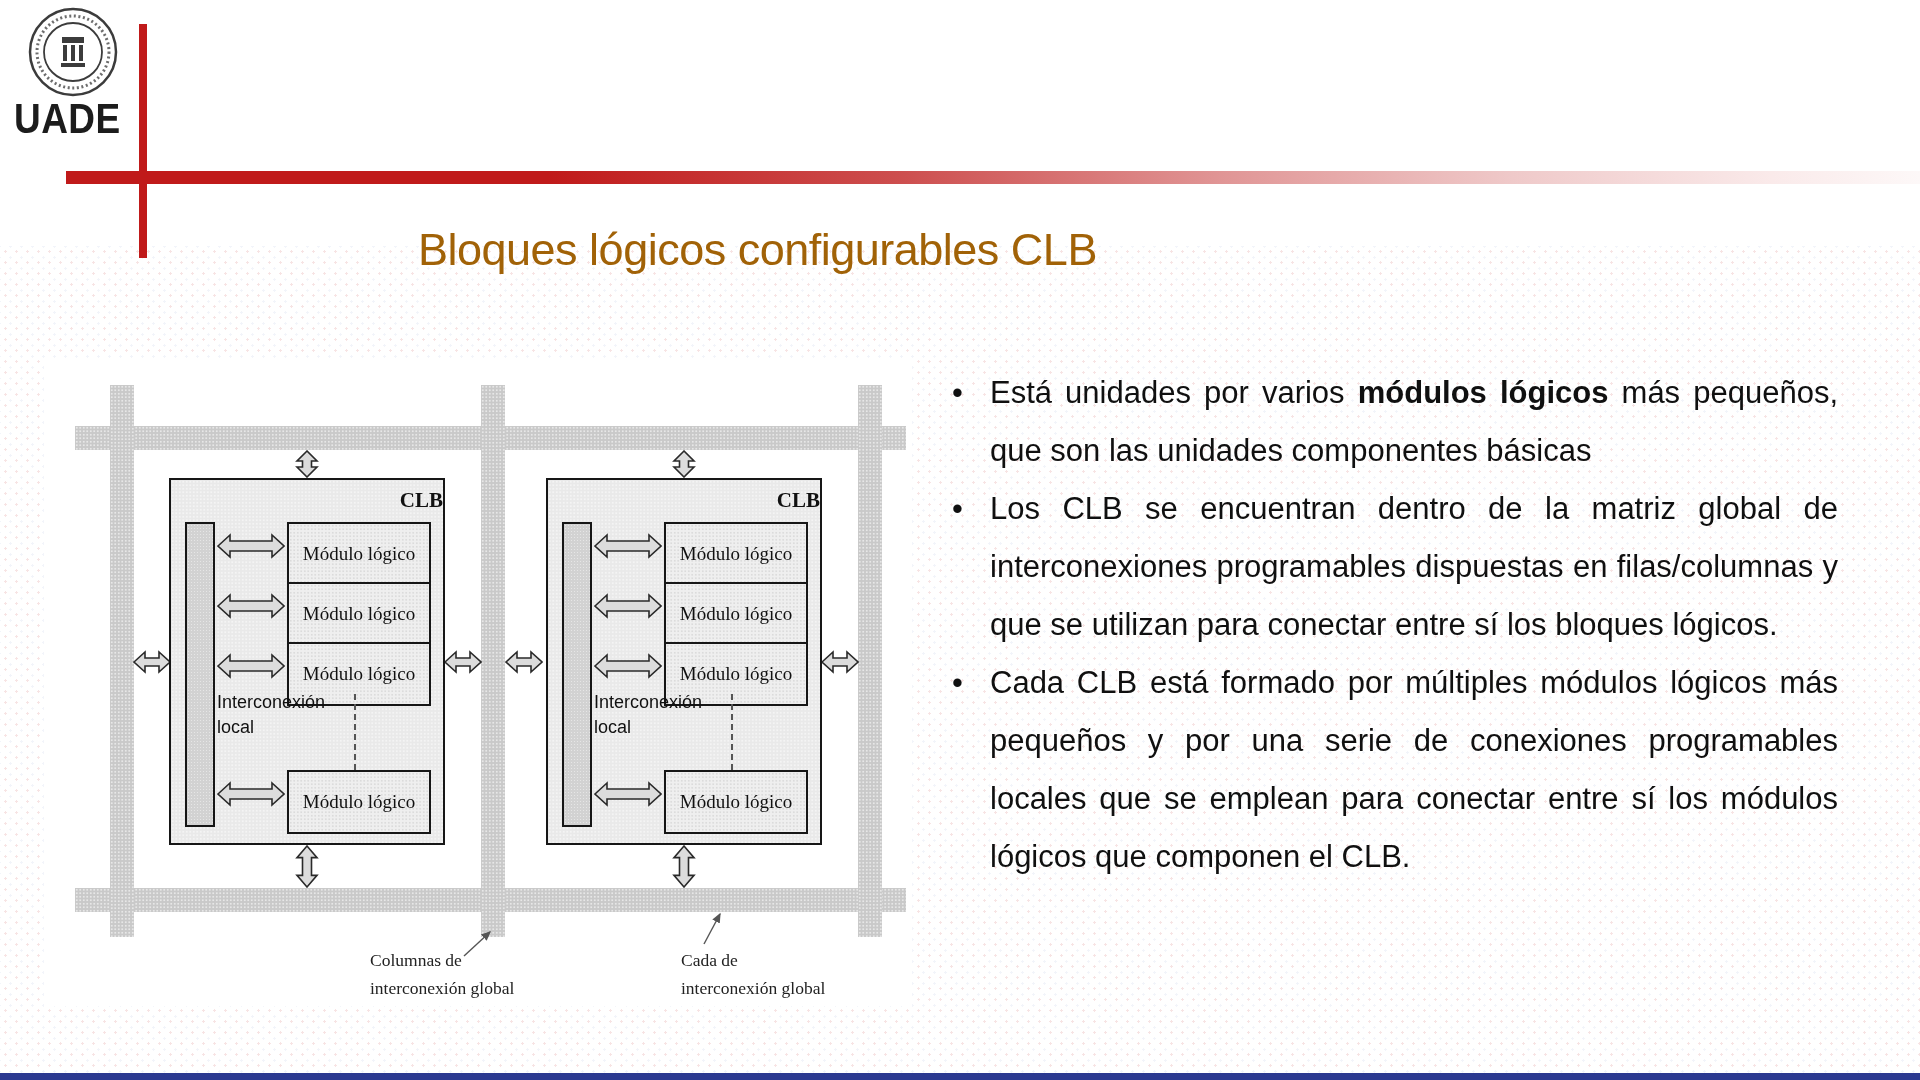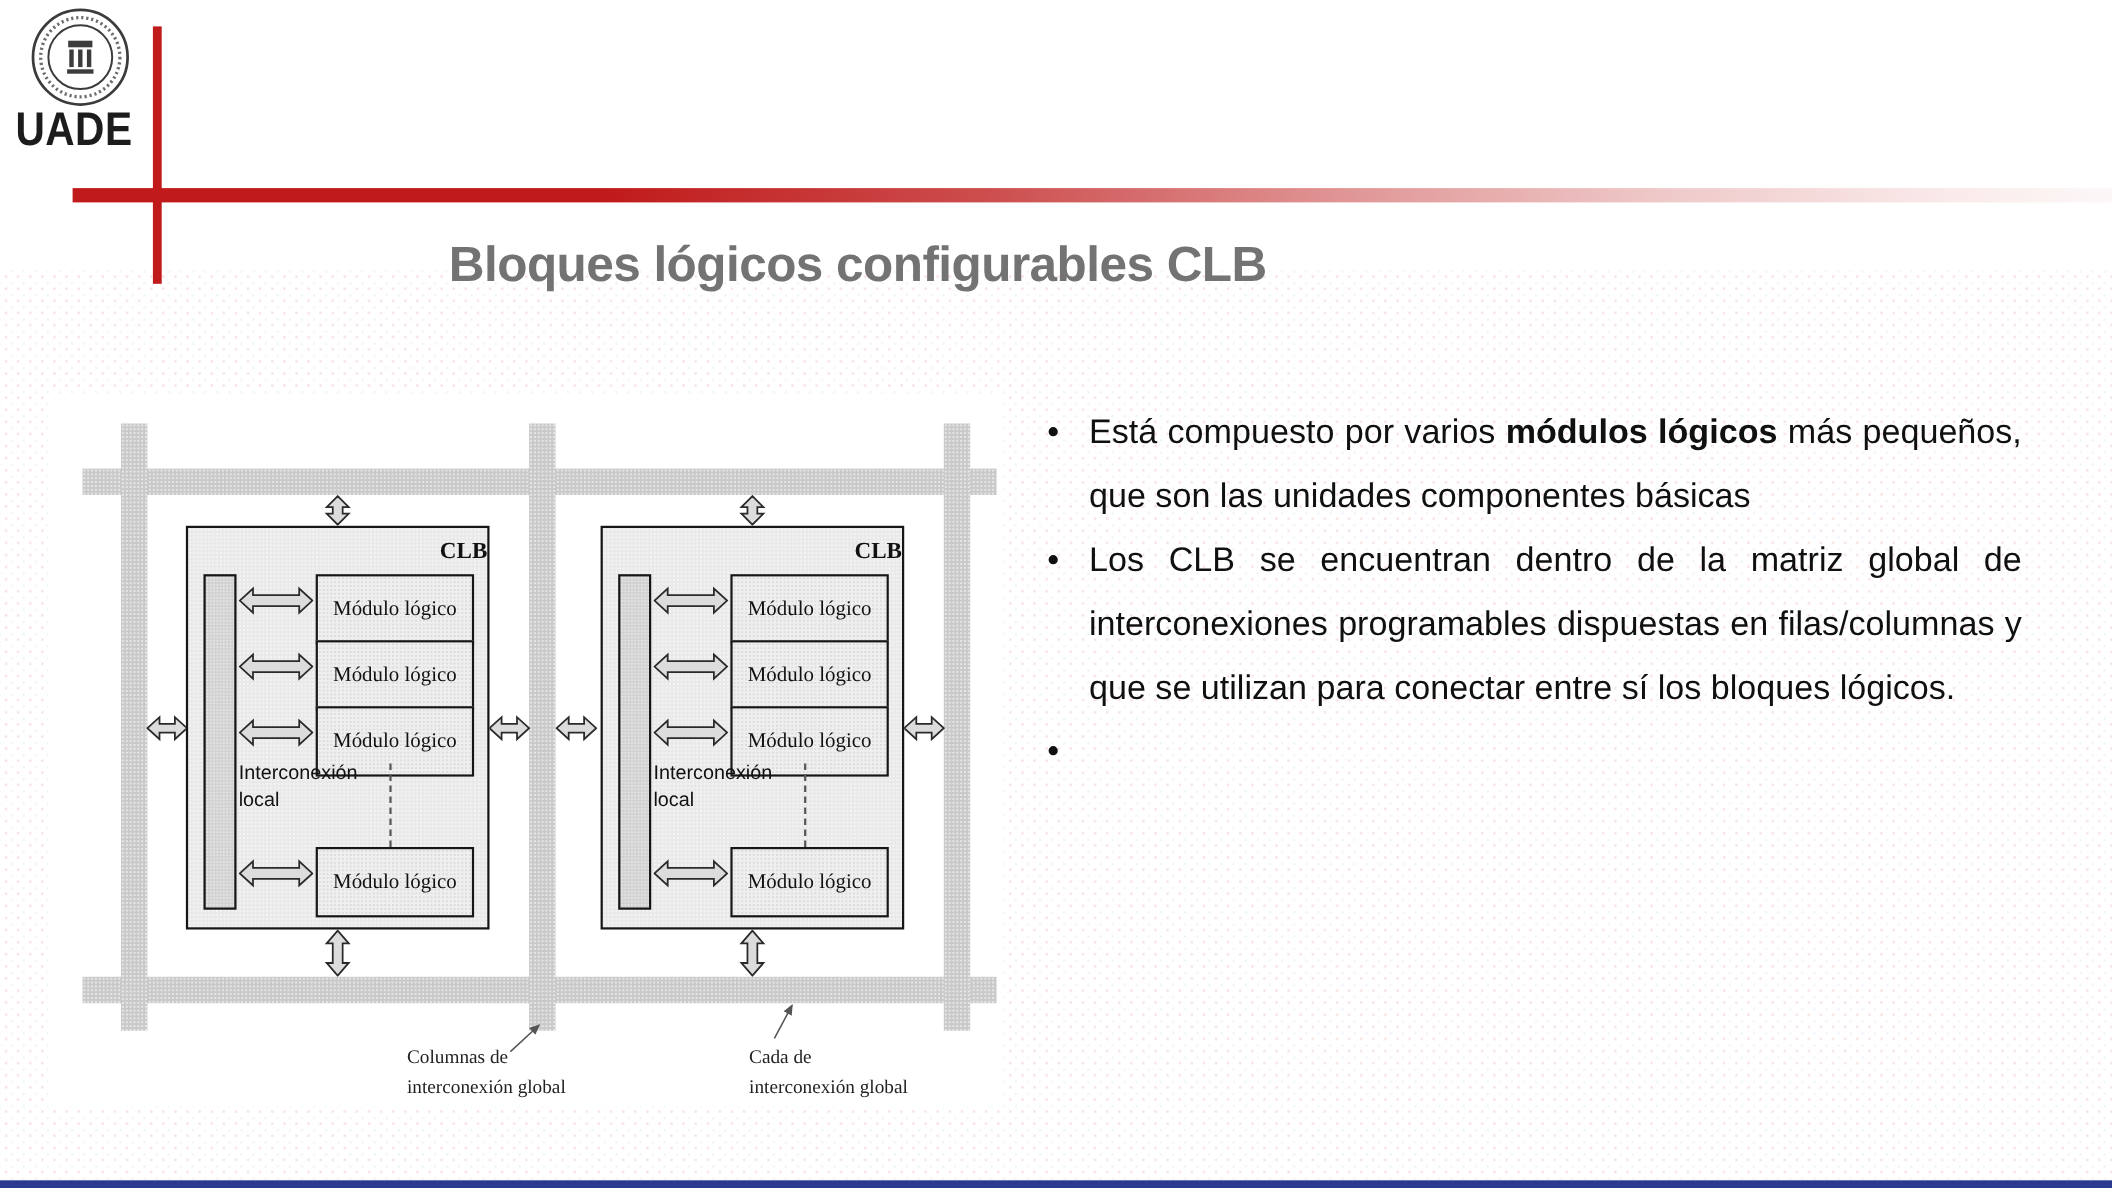--- a/index.html
+++ b/index.html
@@ -31,22 +31,22 @@
     position:absolute;left:66px;top:171px;height:13px;right:0;
     background:linear-gradient(to right,
       #c01a1a 0%, #c01a1a 26%, #cd4e4e 45%, #e09494 62%,
       #efc9c9 78%, #faeaea 92%, #fdf8f8 100%);
   }
   .red-vline{
     position:absolute;left:139px;top:24px;width:8px;height:234px;
     background:#c01a1a;
   }
   .page-title{
-    position:absolute;left:408px;top:214px;margin:0;
-    font-size:45px;font-weight:700;letter-spacing:-.5px;color:#737373;
+    position:absolute;left:408px;top:214px;margin:10px;
+    font-size:45px;font-weight:400;letter-spacing:-.5px;color:#a16207;
     font-family:"Liberation Sans",sans-serif;white-space:nowrap;
   }
 
   
   .panel{
     position:absolute;left:44px;top:358px;width:868px;height:648px;
     background:#ffffff;
   }
   .gbar{position:absolute;background-color:#c9c9c9;
     background-image:radial-gradient(rgba(255,255,255,.55) .8px, transparent 1px);
@@ -258,24 +258,25 @@
   </div>
   <div class="caption cap-rows">
     <span>Cada de</span><br>
     <span>interconexión global</span>
   </div>
 </div>
 
 <div class="bullets">
   <p class="bullet">
     <span class="marker">•</span>
-    <span> Está compuesto por varios </span><b>módulos lógicos</b><span> más pequeños, que son las unidades componentes básicas</span>
+    <span> Está unidades por varios </span><b>módulos lógicos</b><span> más pequeños, que son las unidades componentes básicas</span>
   </p>
   <p class="bullet">
     <span class="marker">•</span>
     <span>Los CLB se encuentran dentro de la matriz global de interconexiones programables dispuestas en filas/columnas y que se utilizan para conectar entre sí los bloques lógicos.</span>
   </p>
   <p class="bullet">
     <span class="marker">•</span>
+    <span>Cada CLB está formado por múltiples módulos lógicos más pequeños y por una serie de conexiones programables locales que se emplean para conectar entre sí los módulos lógicos que componen el CLB.</span>
   </p>
 </div>
 
 <div class="bottom-bar"></div>
 
 </body></html>

